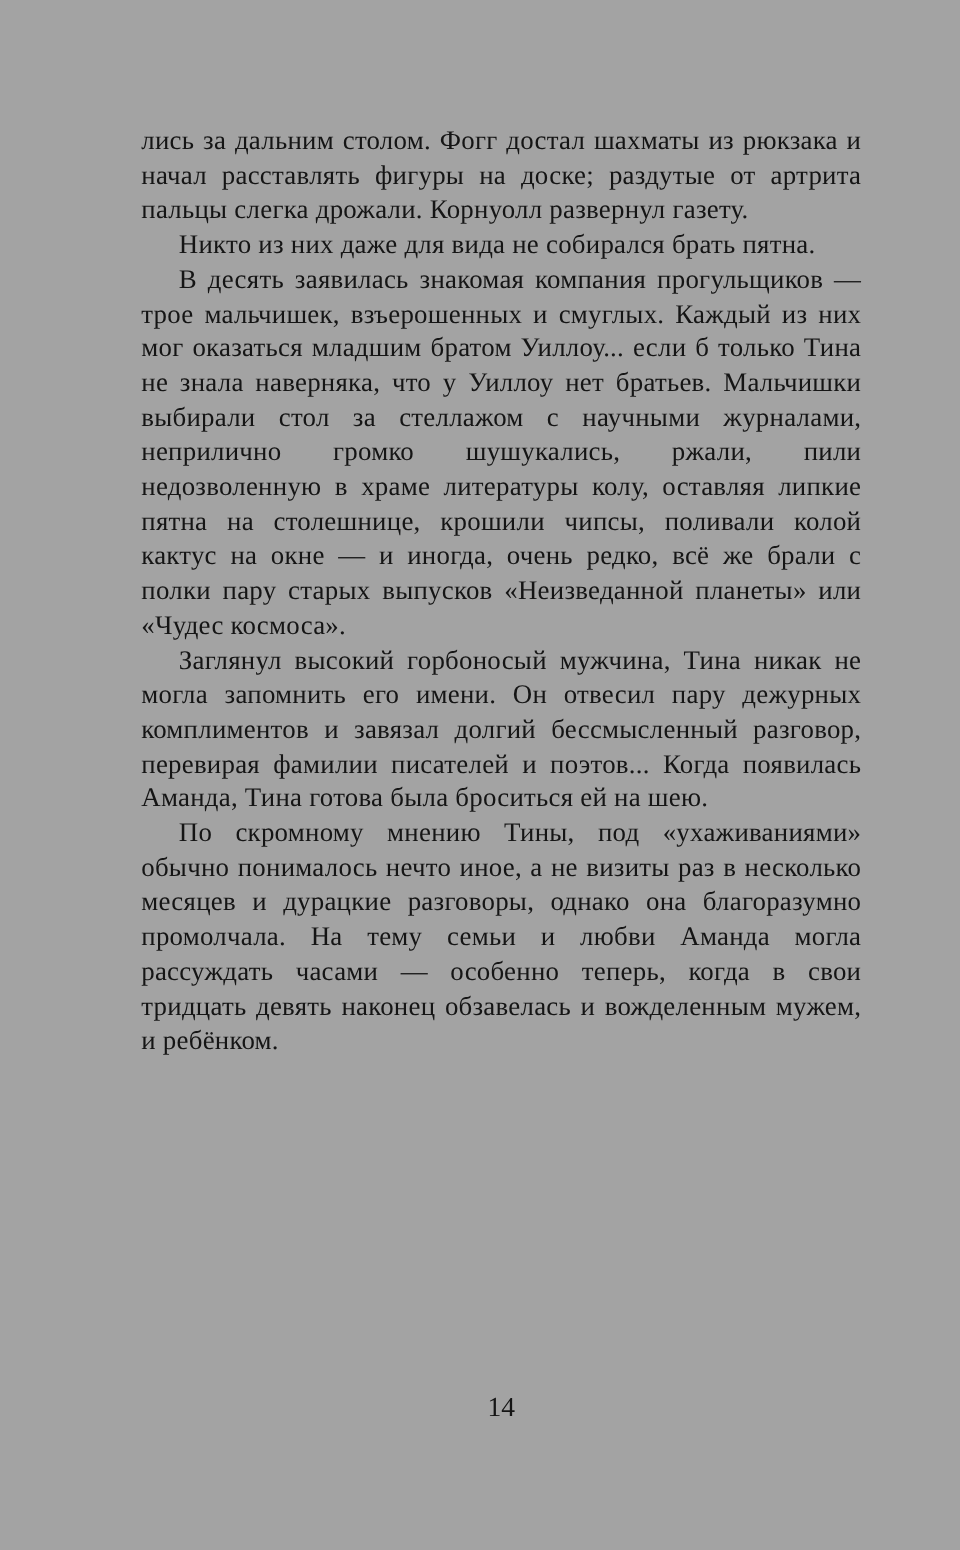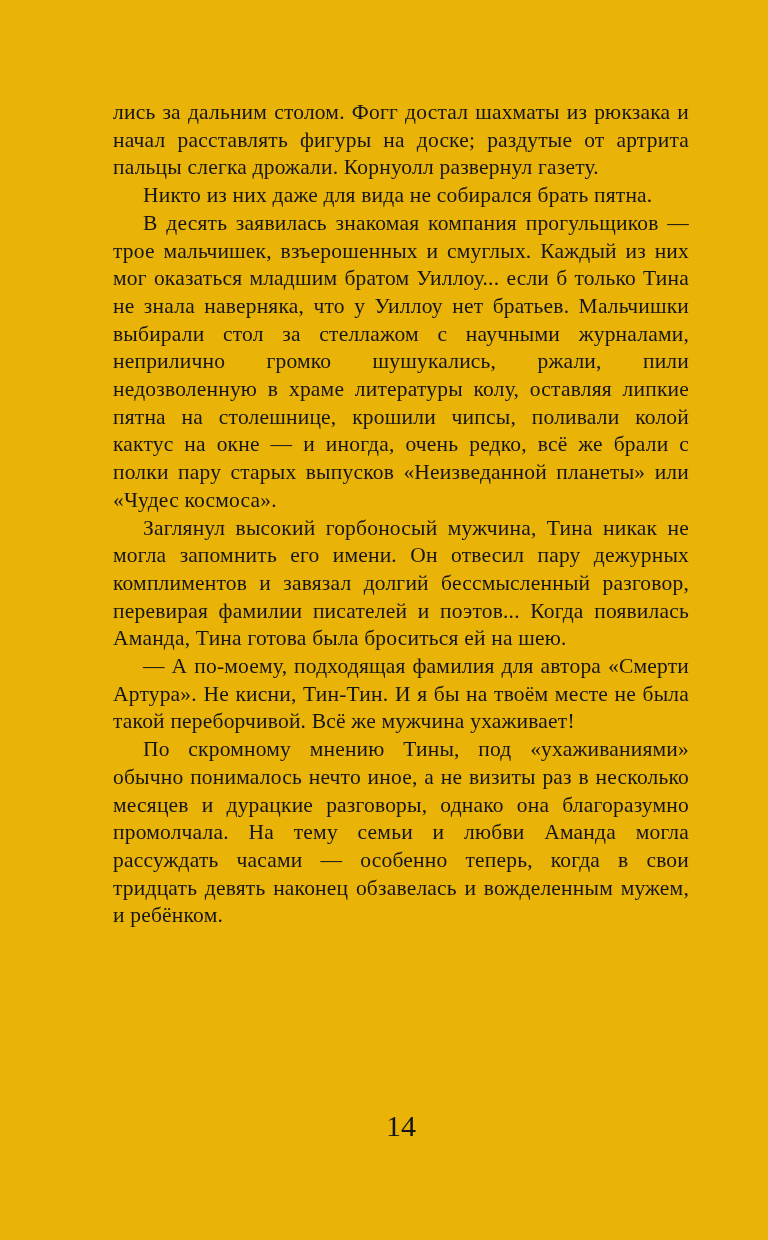--- a/index.html
+++ b/index.html
@@ -9,21 +9,21 @@
   body {
     width: 768px;
     height: 1240px;
     background: #ffffff;
     font-family: "Liberation Serif", serif;
   }
   .book-page {
     position: relative;
     width: 768px;
     height: 1240px;
-    background: #eab308;
+    background: #a3a3a3;
     overflow: hidden;
   }
   .text-block {
     position: absolute;
     left: 113px;
     top: 99px;
     width: 576px;
     color: #151515;
     font-size: 21.5px;
     line-height: 27.7px;
@@ -37,30 +37,29 @@
   .text-block p.indent {
     text-indent: 30px;
   }
   .page-number {
     position: absolute;
     left: 113px;
     top: 1112px;
     width: 576px;
     text-align: center;
     color: #151515;
-    font-size: 30px;
+    font-size: 22px;
     line-height: 28px;
   }
 </style>
 </head>
 <body>
 
 <div class="book-page">
   <div class="text-block">
     <p>лись за дальним столом. Фогг достал шахматы из рюкзака и начал расставлять фигуры на доске; раздутые от артрита пальцы слегка дрожали. Корнуолл развернул газету.</p>
     <p class="indent">Никто из них даже для вида не собирался брать пятна.</p>
     <p class="indent">В десять заявилась знакомая компания прогульщиков — трое мальчишек, взъерошенных и смуглых. Каждый из них мог оказаться младшим братом Уиллоу... если б только Тина не знала наверняка, что у Уиллоу нет братьев. Мальчишки выбирали стол за стеллажом с научными журналами, неприлично громко шушукались, ржали, пили недозволенную в храме литературы колу, оставляя липкие пятна на столешнице, крошили чипсы, поливали колой кактус на окне — и иногда, очень редко, всё же брали с полки пару старых выпусков «Неизведанной планеты» или «Чудес космоса».</p>
     <p class="indent">Заглянул высокий горбоносый мужчина, Тина никак не могла запомнить его имени. Он отвесил пару дежурных комплиментов и завязал долгий бессмысленный разговор, перевирая фамилии писателей и поэтов... Когда появилась Аманда, Тина готова была броситься ей на шею.</p>
-    <p class="indent">— А по-моему, подходящая фамилия для автора «Смерти Артура». Не кисни, Тин-Тин. И я бы на твоём месте не была такой переборчивой. Всё же мужчина ухаживает!</p>
     <p class="indent">По скромному мнению Тины, под «ухаживаниями» обычно понималось нечто иное, а не визиты раз в несколько месяцев и дурацкие разговоры, однако она благоразумно промолчала. На тему семьи и любви Аманда могла рассуждать часами — особенно теперь, когда в свои тридцать девять наконец обзавелась и вожделенным мужем, и ребёнком.</p>
   </div>
   <div class="page-number">14</div>
 </div>
 
 </body></html>

